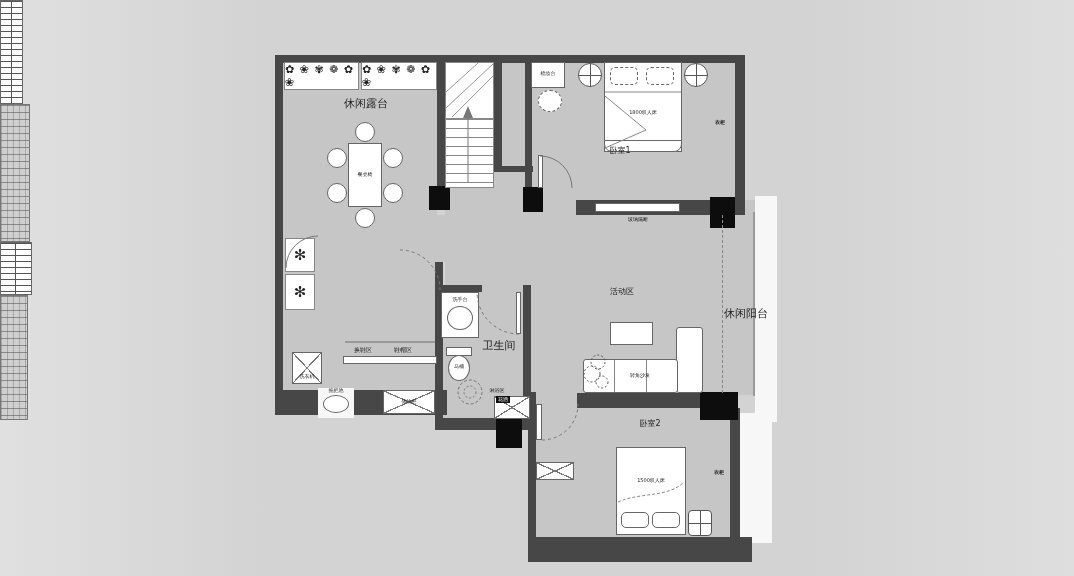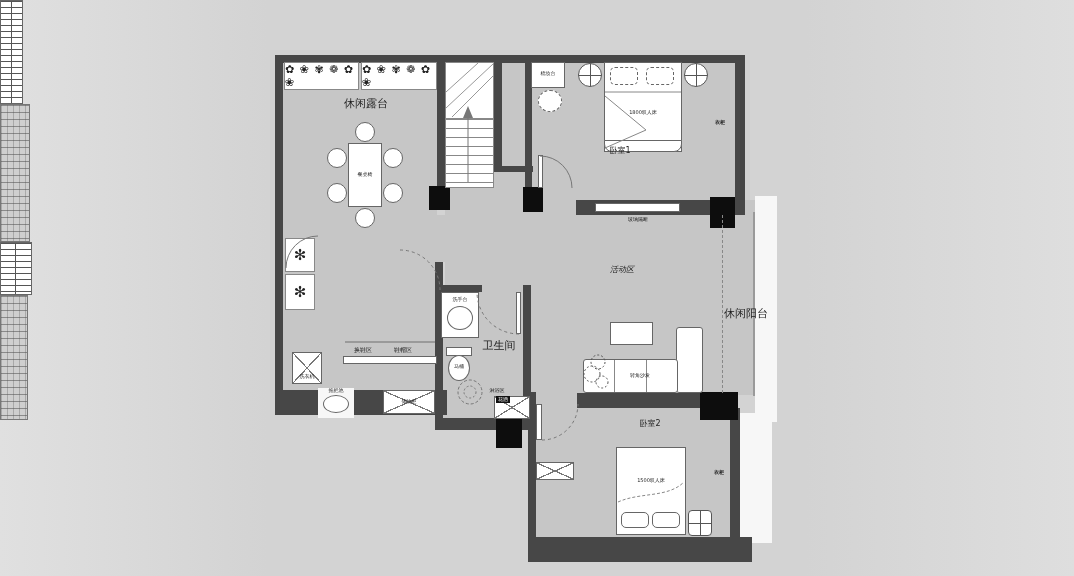--- a/index.html
+++ b/index.html
@@ -127,21 +127,21 @@
   <div class="fu dash" style="left:610px;top:67px;width:28px;height:18px;border-radius:5px;"></div>
   <div class="fu dash" style="left:646px;top:67px;width:28px;height:18px;border-radius:5px;"></div>
   <div class="fu" style="left:604px;top:140px;width:78px;height:12px;border-radius:0 0 8px 8px;"></div>
   <div class="lbl s5" style="left:615px;top:110px;width:56px;">1800双人床</div>
   <div class="lbl s8" style="left:595px;top:147px;width:50px;">卧室1</div>
   <div class="hatch" style="left:705px;top:62px;width:30px;height:138px;"></div>
   <div class="lbl s5" style="left:707px;top:120px;width:26px;font-weight:bold;">衣柜</div>
   <div class="fu" style="left:538px;top:155px;width:5px;height:33px;"></div>
   <div class="lbl s5" style="left:618px;top:217px;width:40px;">玻璃隔断</div>
 
-  <div class="lbl s8" style="left:598px;top:266px;width:48px;font-style:italic;">活动区</div>
+  <div class="lbl s8" style="left:598px;top:288px;width:48px;">活动区</div>
   <div class="fu" style="left:610px;top:322px;width:43px;height:23px;"></div>
   <div class="fu" style="left:676px;top:327px;width:27px;height:66px;border-radius:3px;"></div>
   <div class="fu" style="left:583px;top:359px;width:95px;height:34px;border-radius:3px;"></div>
   <div class="abs" style="left:614px;top:360px;width:1px;height:32px;background:#888;z-index:5;"></div>
   <div class="abs" style="left:646px;top:360px;width:1px;height:32px;background:#888;z-index:5;"></div>
   <div class="lbl s5" style="left:620px;top:373px;width:40px;">转角沙发</div>
 
   <div class="dline" style="left:722px;top:215px;height:178px;"></div>
   <div class="lbl s7" style="left:724px;top:308px;width:30px;">休闲阳台</div>
   <div class="abs" style="left:753px;top:212px;width:2px;height:184px;background:#9a9a9a;z-index:4;"></div>

